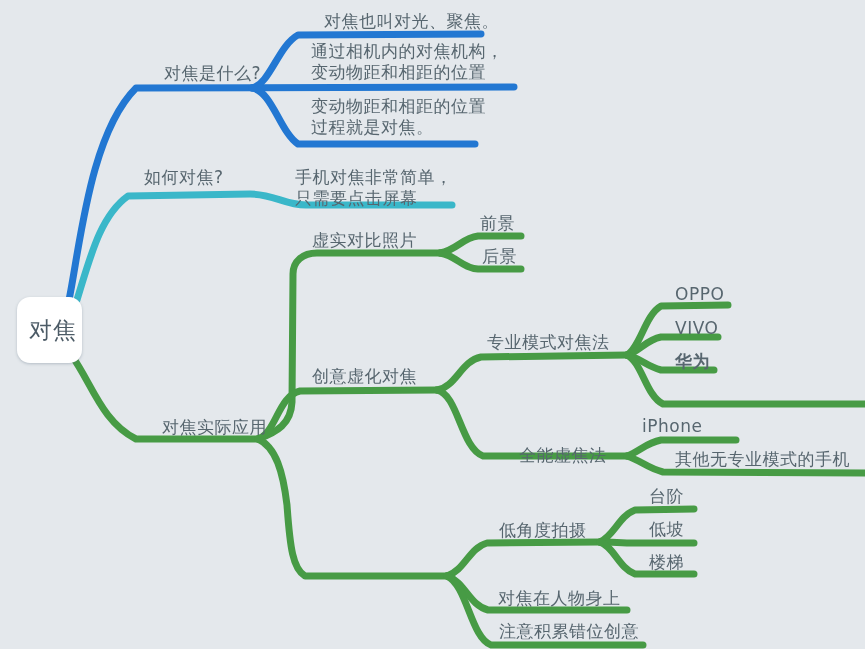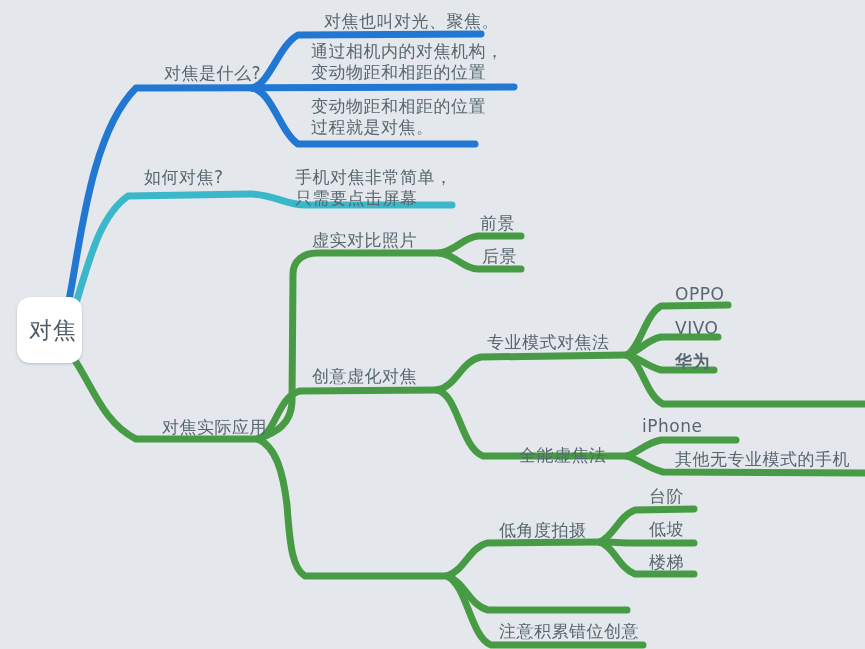--- a/index.html
+++ b/index.html
@@ -99,15 +99,16 @@
   <div class="node" style="left:675px;top:318px;">VIVO</div>
   <div class="node" style="left:675px;top:351px;font-weight:bold;">华为</div>
   <div class="node" style="left:487px;top:445px;margin-left:32px;">全能虚焦法</div>
   <div class="node" style="left:642px;top:416px;">iPhone</div>
   <div class="node" style="left:675px;top:449px;">其他无专业模式的手机</div>
 
   <div class="node" style="left:499px;top:520px;">低角度拍摄</div>
   <div class="node" style="left:649px;top:486px;">台阶</div>
   <div class="node" style="left:649px;top:520px;font-family:Liberation Mono, monospace;">低坡</div>
   <div class="node" style="left:649px;top:552px;">楼梯</div>
+  <div class="node" style="left:498px;top:588px;">对焦在人物身上</div>
   <div class="node" style="left:499px;top:621px;font-family:Liberation Serif, serif;">注意积累错位创意</div>
 
 </div>
 
 </body></html>

